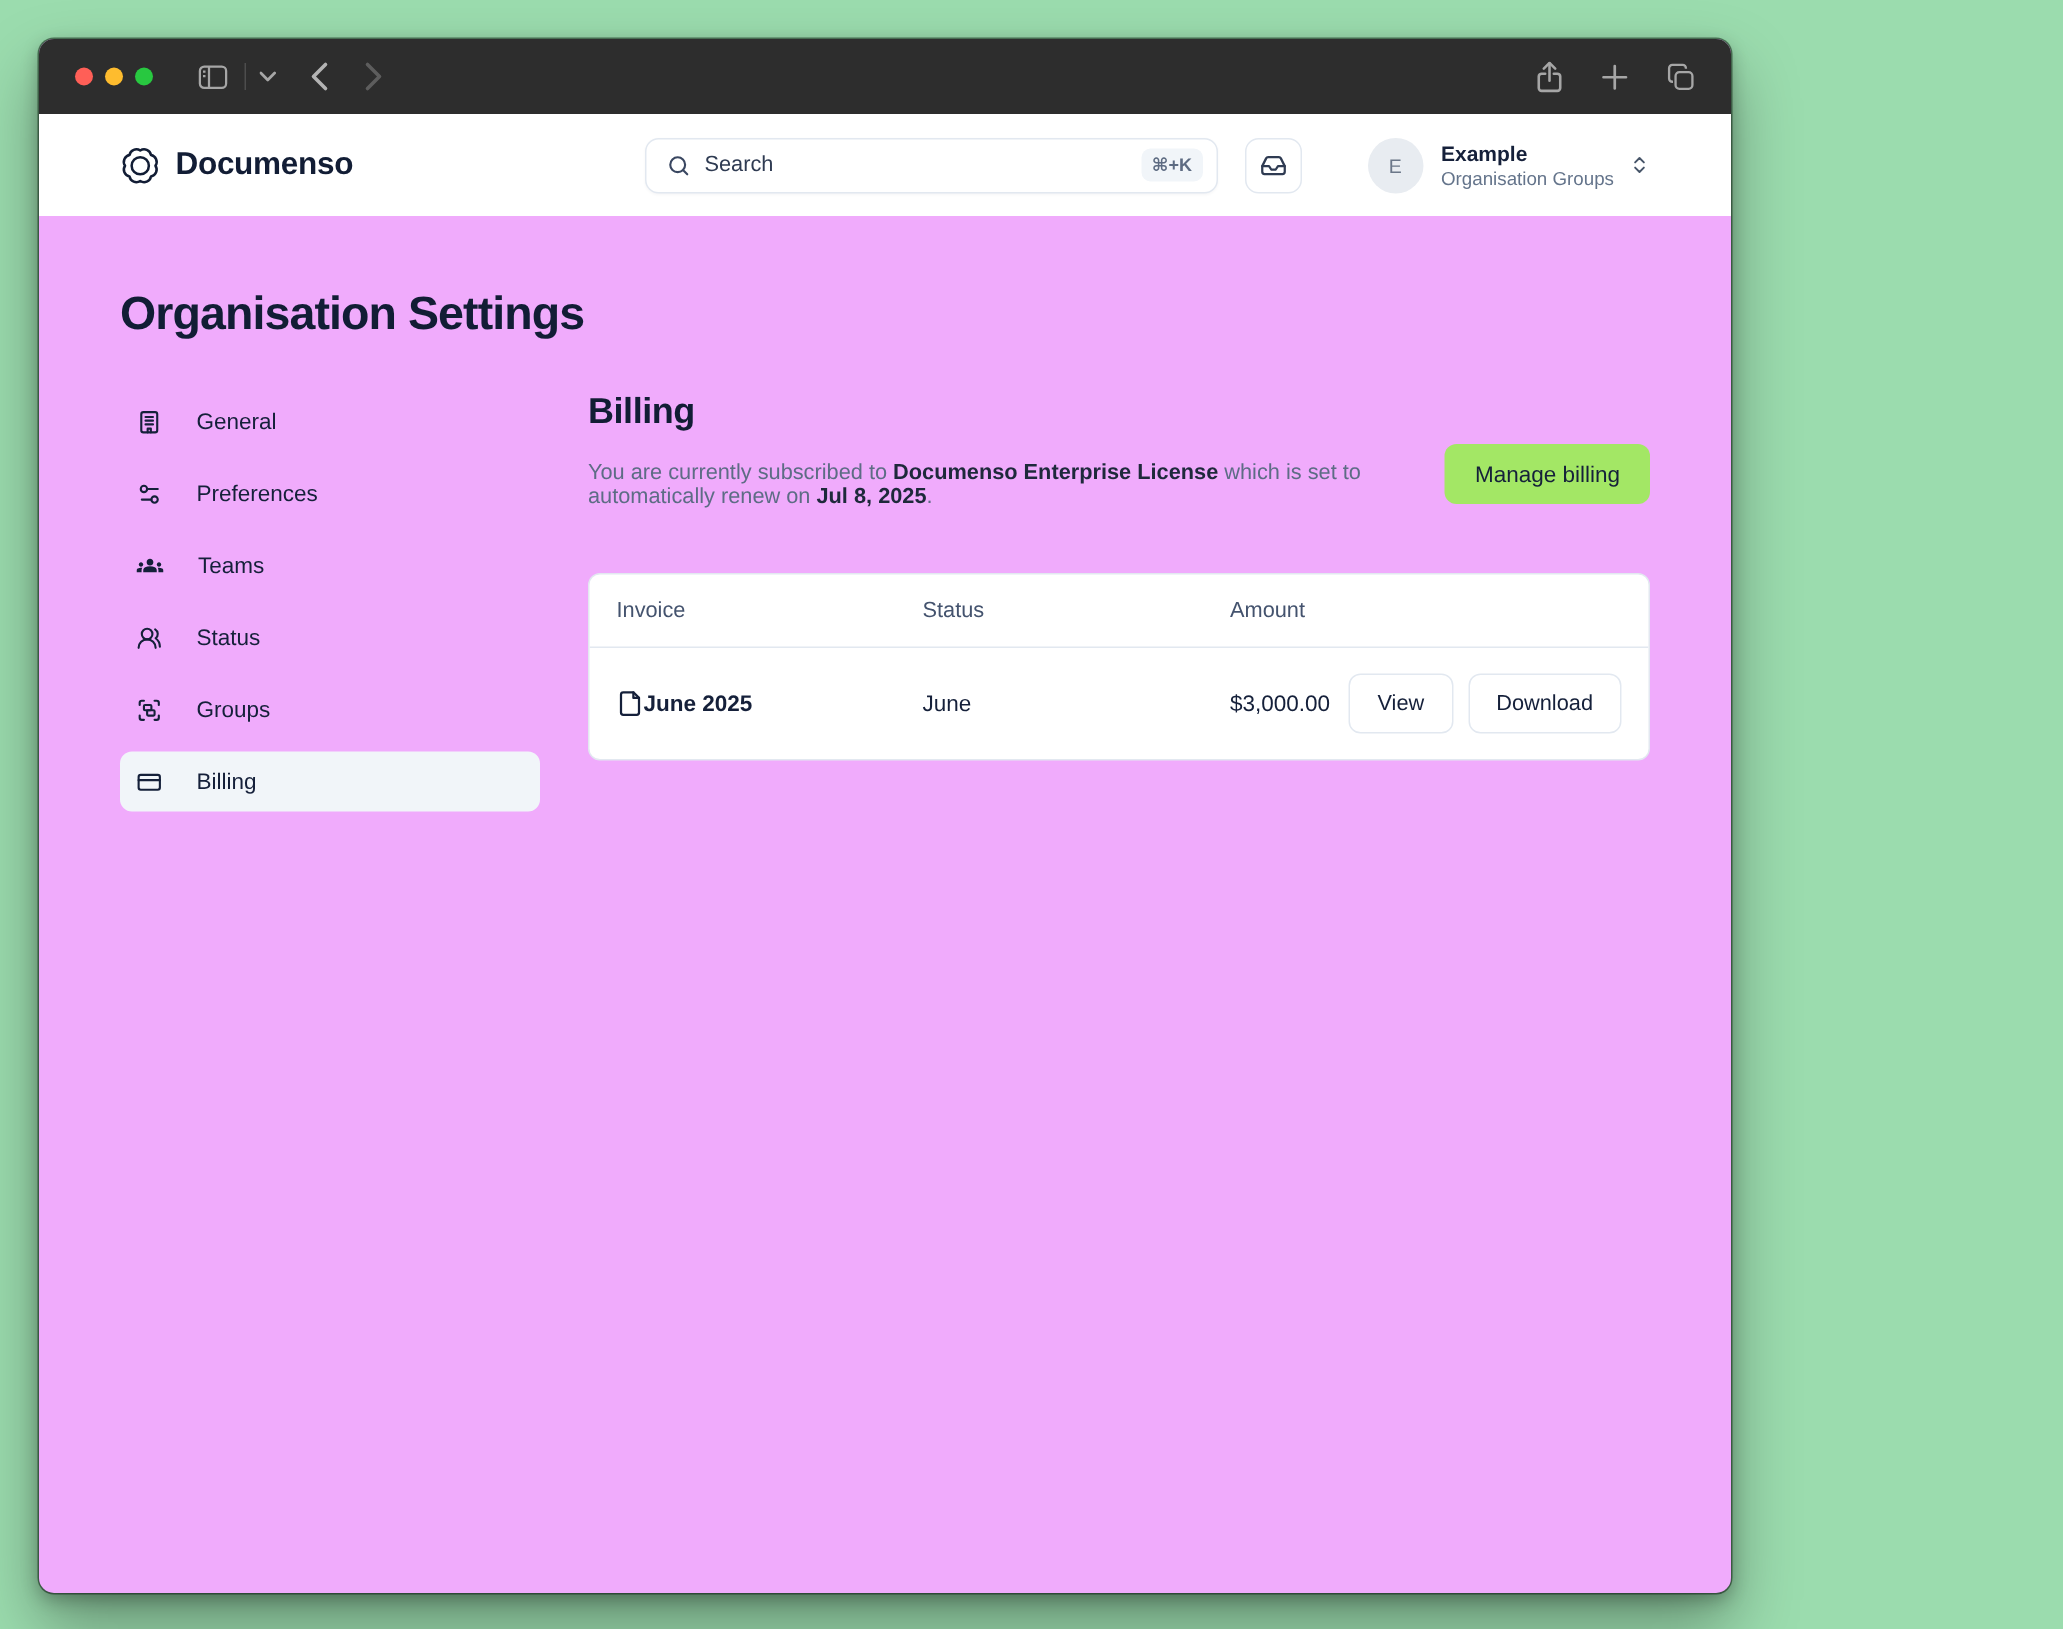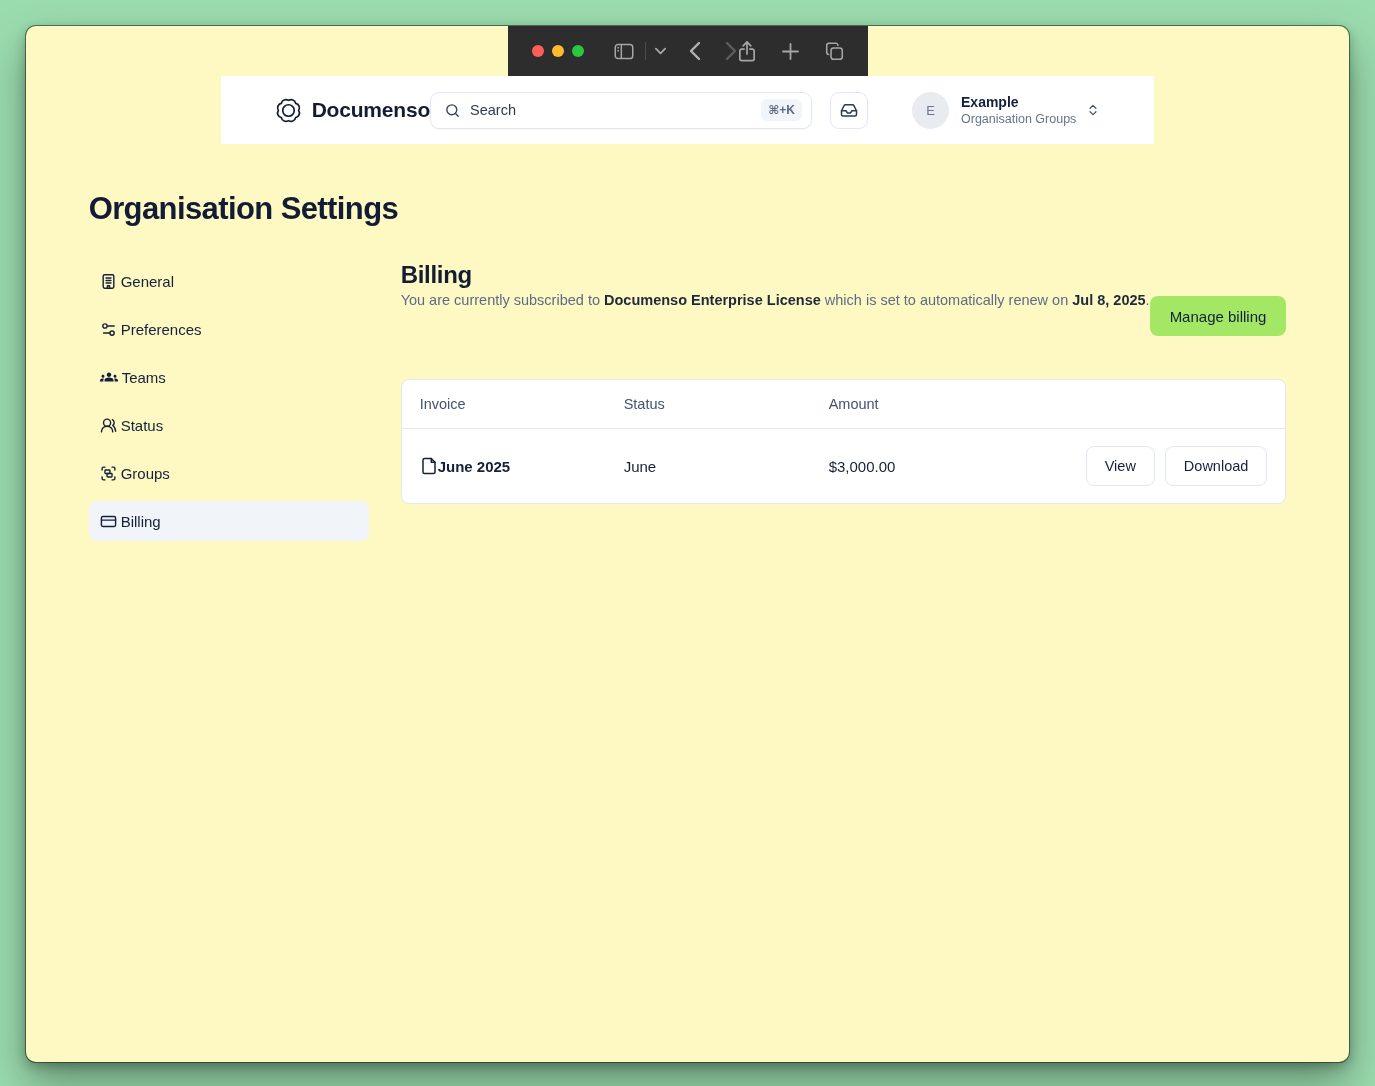--- a/index.html
+++ b/index.html
@@ -6,24 +6,24 @@
   html,body { width:1375px; height:1086px; }
   body {
     background:#9bdcae;
     position:relative;
     overflow:hidden;
     font-family:"Liberation Sans","DejaVu Sans",sans-serif;
     -webkit-font-smoothing:antialiased;
   }
   .window {
     position:absolute; left:26px; top:26px;
-    width:1323px; height:1036px;
-    background:#fef9c3; border-radius:10px; overflow:hidden;
+    width:1128px; height:1036px;
+    background:#f0abfc; border-radius:10px; overflow:hidden;
     box-shadow:0 0 0 1px rgba(15,35,20,.55), 0 22px 44px rgba(0,0,0,.35), 0 4px 12px rgba(0,0,0,.28);
-    display:flex; flex-direction:column;align-items:center;
+    display:flex; flex-direction:column;
   }
   
   .titlebar {
     height:50px; flex-shrink:0; background:#2d2d2d;
     display:flex; align-items:center; padding:0 24px;
   }
   .lights { display:flex; align-items:center; gap:8px; }
   .light { width:12px; height:12px; border-radius:50%; }
   .light-red { background:#ff5f57; }
   .light-yellow { background:#febc2e; }
@@ -60,30 +60,30 @@
   .user-name { font-size:14px; font-weight:700; color:#15203a; line-height:1.2; }
   .user-role { font-size:12.5px; color:#64748b; margin-top:2px; }
   .user-chevrons { margin-left:10px; color:#475569; display:flex; }
 
   
   .content { padding:0 54px; }
   .page-title { margin-top:47px; font-size:31px; font-weight:700; color:#121d35; letter-spacing:-0.6px; }
   .layout { display:flex; gap:32px; margin-top:34px; }
   .side { width:280px; flex-shrink:0; display:flex; flex-direction:column; gap:8px; }
   .side-item {
-    height:40px; border-radius:8px; display:flex; align-items:center; gap:4px;
+    height:40px; border-radius:8px; display:flex; align-items:center; gap:23px;
     padding:0 11px; font-size:15px; font-weight:500; color:#15203a; cursor:pointer;
   }
   .side-item.active { background:#f1f5f9; }
   .side-item svg { flex-shrink:0; }
 
   .main { flex:1; }
   .billing-head { display:flex; align-items:flex-start; justify-content:space-between; }
   .billing-title { font-size:24px; font-weight:700; color:#121d35; letter-spacing:-0.3px; }
-  .billing-desc { margin-top:3px; font-size:14.5px; color:#5d6c85; }
+  .billing-desc { margin-top:18px; font-size:14.5px; color:#5d6c85; }
   .billing-desc .strong { color:#1e293b; font-weight:700; }
   .manage-btn {
     margin-top:35px; height:40px; padding:0 20px; flex-shrink:0;
     background:#a3e765; border:none; border-radius:8px;
     font-size:15px; font-weight:500; color:#15203a; cursor:pointer; font-family:inherit;
   }
   .card { margin-top:43px; border:1px solid #e2e8f0; border-radius:8px; background:#fff; overflow:hidden; }
   .thead {
     display:flex; align-items:center; height:49px; padding:0 18px;
     border-bottom:1px solid #e2e8f0; font-size:14.5px; font-weight:500; color:#44536e;

